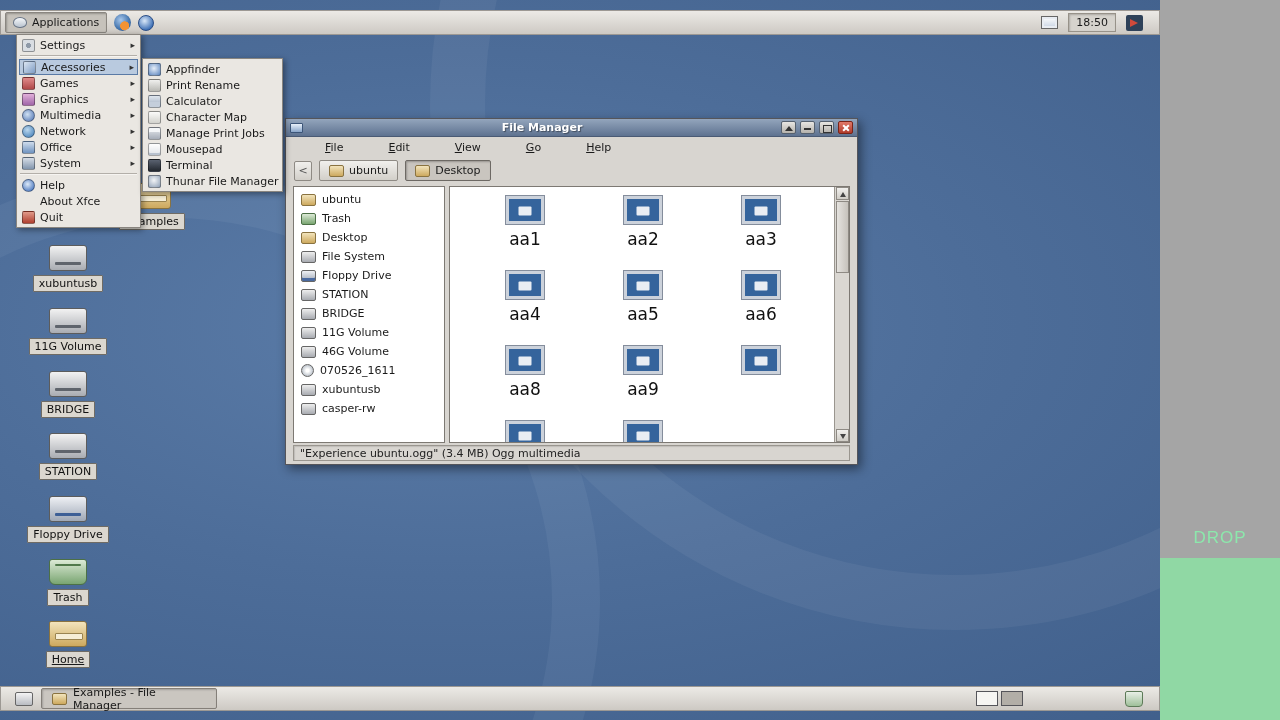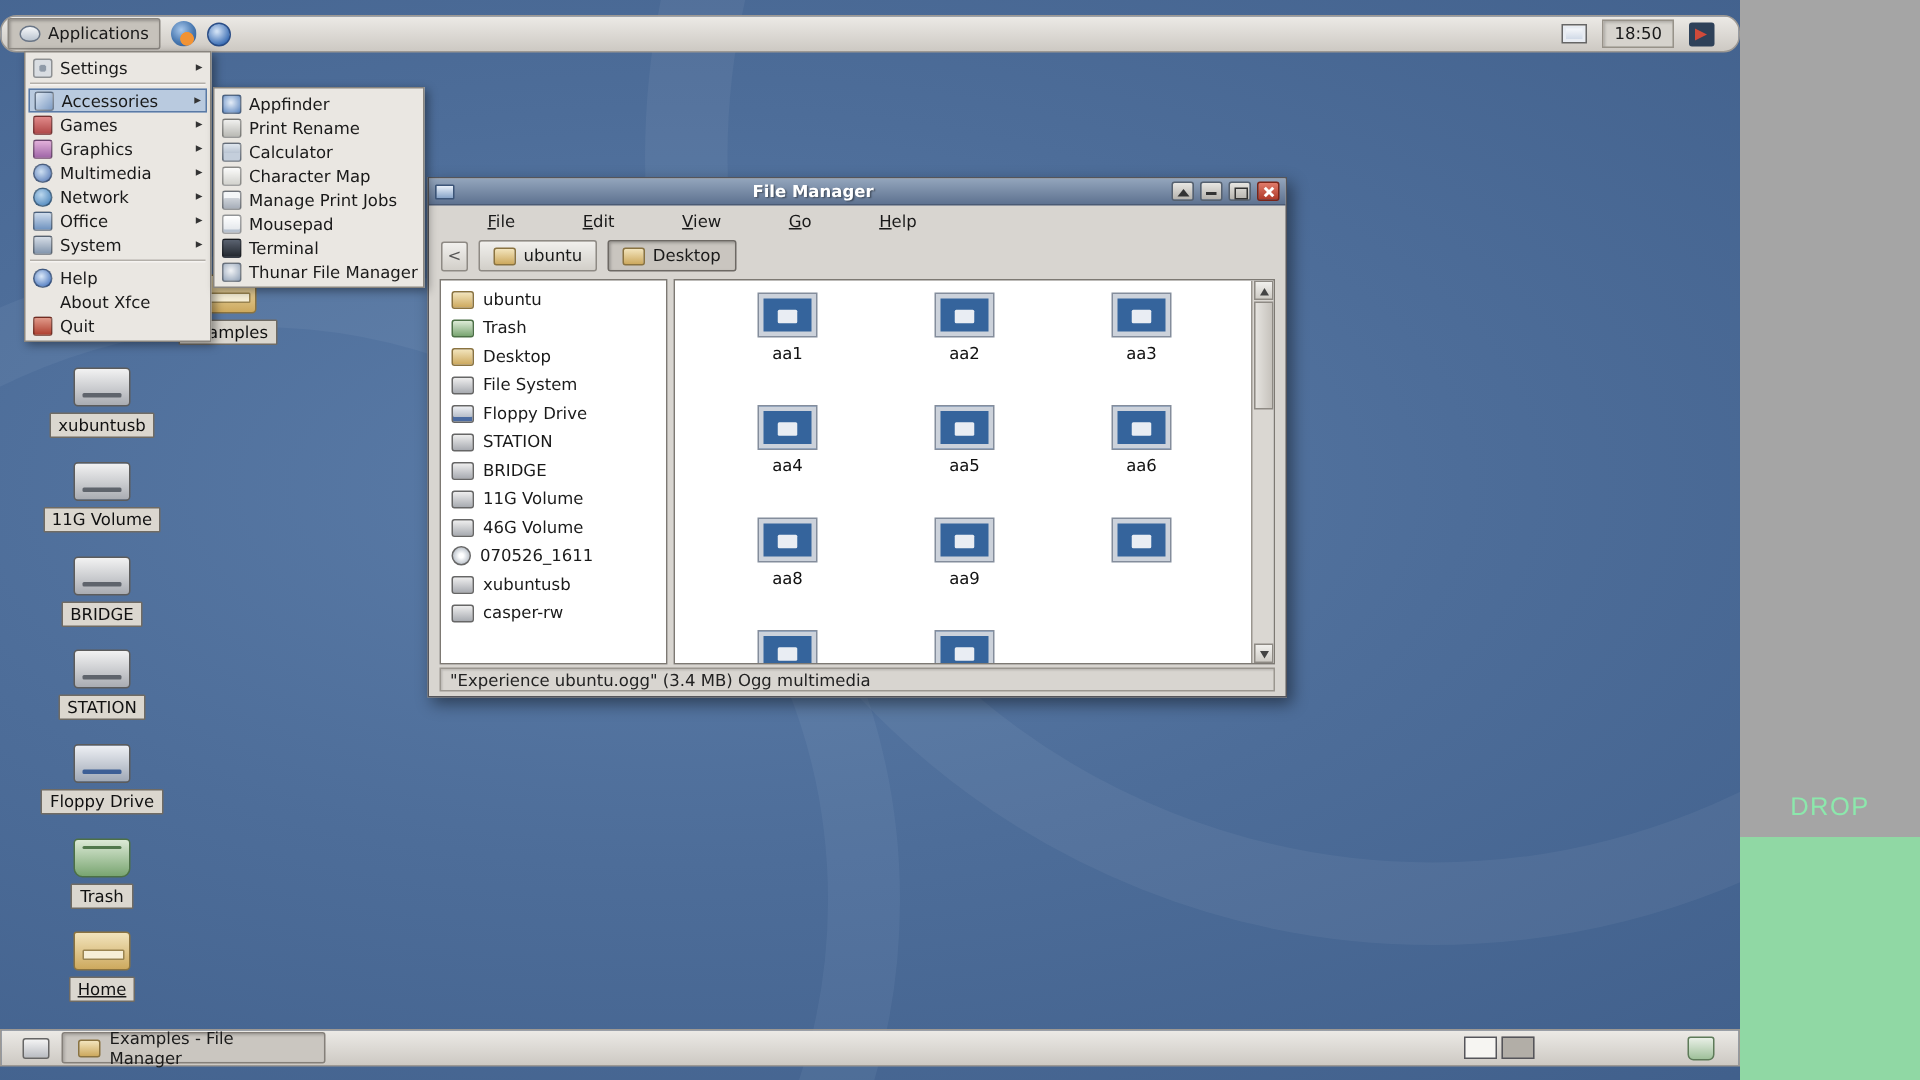--- a/index.html
+++ b/index.html
@@ -14,21 +14,21 @@
   #desktop { position:absolute; inset:0; overflow:hidden;
     background: radial-gradient(ellipse at 35% 45%, #5b7ca8 0%, #4d6d99 45%, #3f5e8a 100%); }
   .ring { position:absolute; border-radius:50%; }
   .ring1 { width:1050px;height:1050px; border:55px solid rgba(255,255,255,0.05); left:430px; top:-420px; }
   .ring2 { width:860px;height:860px; border:48px solid rgba(225,235,250,0.06); left:-260px; top:170px; }
 
   
   .panel { position:absolute; left:0; width:1160px; height:25px; z-index:40;
     background:linear-gradient(#eceae6,#cdc9c3); border:1px solid #9c9893;
     display:flex; align-items:center; padding:0 4px; }
-  #top-panel { top:10px;border-radius:11px; }
+  #top-panel { top:10px; }
   #bottom-panel { top:686px; }
 
   .apps-btn { display:flex; align-items:center; gap:5px; height:21px; padding:0 7px;
     background:#c6c2bb; border:1px solid #8a8680; border-radius:2px;
     box-shadow:inset 1px 1px 2px rgba(0,0,0,.25); font-size:11px; }
   .xfce-logo { width:14px; height:11px; background:linear-gradient(#f6f8fa,#b9c3cf);
     border:1px solid #6a7687; border-radius:50% 50% 45% 45%; }
   .launcher { margin-left:7px; display:flex; align-items:center; }
   .ficon { width:17px;height:17px;border-radius:50%;
     background: radial-gradient(circle at 63% 70%, #f29334 27%, rgba(0,0,0,0) 30%),
@@ -150,21 +150,21 @@
 
   .fm-main { position:absolute; left:156px; right:0; top:0; bottom:0; background:#fff;
     border:1px solid #7d7973; overflow:hidden; }
   .file-grid { position:absolute; left:0; right:15px; top:0; bottom:0; overflow:hidden;
     display:grid; grid-template-columns:repeat(3,118px); grid-auto-rows:75px; padding:9px 0 0 16px; }
   .file-item { display:flex; flex-direction:column; align-items:center; gap:5px; }
   .thumb { width:38px; height:28px; background:#35649c; border:3px solid #ccd2db;
     box-shadow:0 0 0 1px #848d9c; position:relative; }
   .thumb::after { content:''; position:absolute; left:50%; top:55%; transform:translate(-50%,-50%);
     width:13px; height:9px; background:#e9edf3; border-radius:1px; }
-  .flabel { font-size:11px; color:#111; }
+  .flabel { font-size:17px; color:#111; }
 
   .fm-scrollbar { position:absolute; right:0; top:0; bottom:0; width:15px;
     background:#dad7d2; border-left:1px solid #9a968f; }
   .sb-arrow { position:absolute; left:1px; width:13px; height:13px; border:1px solid #8e8a84;
     background:linear-gradient(#f1f0ed,#cfccc6); }
   .sb-arrow.up { top:0; } .sb-arrow.down { bottom:0; }
   .sb-arrow.up::after { content:''; position:absolute; left:3px; top:4px;
     border-bottom:5px solid #444; border-left:3px solid transparent; border-right:3px solid transparent; }
   .sb-arrow.down::after { content:''; position:absolute; left:3px; top:4px;
     border-top:5px solid #444; border-left:3px solid transparent; border-right:3px solid transparent; }

